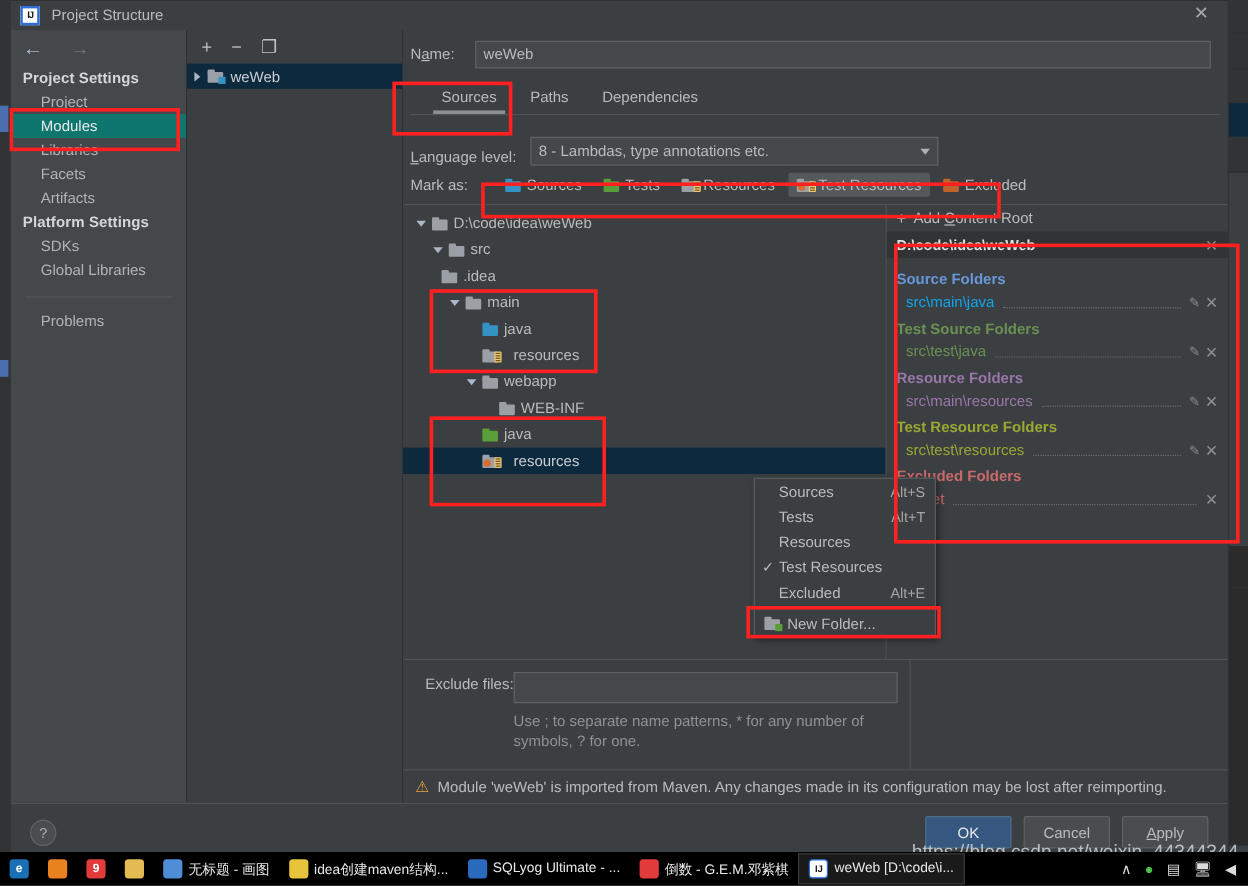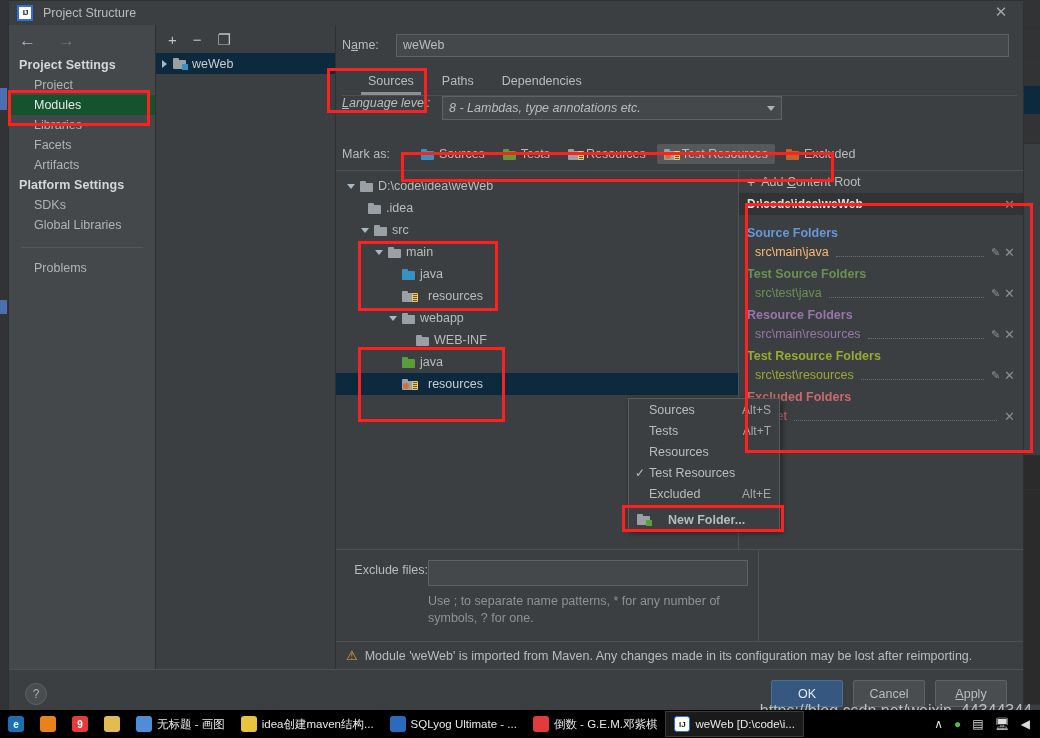--- a/index.html
+++ b/index.html
@@ -35,21 +35,21 @@
   .body { flex: 1; display: flex; min-height: 0; }
 
   
   .sidebar { width: 147px; background: #45484a; display: flex; flex-direction: column; flex: 0 0 147px;
              border-right: 1px solid #2e3133; }
   .nav-arrows { height: 30px; display: flex; align-items: center; gap: 22px; padding-left: 10px; }
   .arrow { color: #a9b7c6; font-size: 17px; line-height: 1; }
   .arrow.dim { color: #6c7073; }
   .grp { color: #d6d6d6; font-size: 12.5px; font-weight: bold; padding: 3px 0 3px 10px; letter-spacing: .1px; }
   .nav-item { color: #b0b4b8; font-size: 12.5px; padding: 3px 0 3px 25px; }
-  .nav-item.sel { background: #14532d; color: #e6e9ed; }
+  .nav-item.sel { background: #0f766e; color: #e6e9ed; }
   .sb-div { height: 1px; background: #54585a; margin: 12px 12px 10px 12px; }
 
   
   .modlist { width: 180px; flex: 0 0 180px; background: #3c3f41; border-right: 1px solid #2e3133;
              display: flex; flex-direction: column; }
   .modtool { height: 28px; display: flex; align-items: center; gap: 16px; padding-left: 12px; }
   .ticon { color: #c0c0c0; font-size: 15px; line-height: 1; cursor: pointer; }
   .modrow { background: #0d293e; height: 21px; display: flex; align-items: center; gap: 6px; padding-left: 6px; }
   .tri { width: 0; height: 0; border-left: 5px solid #a9b7c6; border-top: 4px solid transparent;
          border-bottom: 4px solid transparent; }
@@ -79,21 +79,21 @@
   .namelbl { color: #bbbbbb; font-size: 12.5px; width: 54px; }
   .u { text-decoration: underline; }
   .textfield { flex: 1; height: 23px; background: #45484a; border: 1px solid #5e6265; color: #bbbbbb;
                font-size: 12.5px; padding: 0 6px; display: flex; align-items: center; }
   .tabs { display: flex; align-items: flex-end; gap: 0; padding-left: 18px; height: 30px; }
   .tab { color: #bbbbbb; font-size: 12.5px; padding: 0 14px 7px 14px; position: relative; }
   .tab.active::after { content: ""; position: absolute; left: 7px; right: 7px; bottom: 0; height: 3px;
                        background: #8a8f93; }
   .tabline { height: 1px; background: #4e5254; margin: 0 6px; }
 
-  .llrow { display: flex; align-items: flex-start; height: 42px; padding-left: 6px; font-style: italic; }
+  .llrow { display: flex; align-items: flex-end; height: 42px; padding-left: 6px; }
   .lllbl { color: #bbbbbb; font-size: 12.5px; width: 100px; }
   .combo { width: 340px; height: 24px; background: #45484a; border: 1px solid #5e6265; color: #bbbbbb;
            font-size: 12.5px; padding: 0 6px; display: flex; align-items: center; justify-content: space-between; }
   .caret { width: 0; height: 0; border-top: 5px solid #b0b0b0; border-left: 4px solid transparent;
            border-right: 4px solid transparent; }
 
   .markrow { display: flex; align-items: center; height: 32px; padding-left: 6px; }
   .marklbl { color: #bbbbbb; font-size: 12.5px; width: 72px; }
   .markbtns { display: flex; align-items: center; gap: 4px; }
   .markbtn { display: flex; align-items: center; gap: 5px; padding: 3px 7px; color: #bbbbbb; font-size: 12.5px;
@@ -145,21 +145,21 @@
 
   
   .ctxmenu { position: absolute; left: 628px; top: 398px; width: 152px; background: #3c3f41;
              border: 1px solid #5a5d5f; box-shadow: 2px 2px 6px rgba(0,0,0,.45); z-index: 40; }
   .ctxrow { height: 21px; display: flex; align-items: center; color: #bbbbbb; font-size: 12.5px;
             padding: 0 8px 0 6px; }
   .ctxrow .chk { width: 14px; font-size: 12px; color: #bbbbbb; }
   .ctxrow .nm { flex: 1; }
   .ctxrow .sc { color: #a6a6a6; font-size: 12px; }
   .ctxsep { height: 1px; background: #5a5d5f; margin: 2px 0; }
-  .ctxrow.folder { gap: 18px; padding-left: 8px; font-weight: bold; }
+  .ctxrow.folder { gap: 6px; padding-left: 8px; }
 
   
   .redbox { position: absolute; border: 3px solid #ff2020; z-index: 60; pointer-events: none; }
 
   
   .taskbar { position: absolute; left: 0; bottom: 0; width: 1040px; height: 28px; background: #000;
              display: flex; align-items: center; z-index: 70; }
   .tb-item { display: flex; align-items: center; gap: 5px; height: 26px; padding: 0 8px; color: #e8e8e8;
              font-size: 11.5px; white-space: nowrap; }
   .tb-item.active { border: 1px solid #3a3a3a; background: #1a1a1a; }
@@ -307,35 +307,35 @@
             <div class="trow">
               <span class="tspace" style="width:6px"></span>
                 <span class="tri-d"></span>
               <span class="fi gray">
                   <b></b>
                   <i></i>
                 </span>
               <span>D:\code\idea\weWeb</span>
             </div>
             <div class="trow">
-              <span class="tspace" style="width:27px"></span>
-              <span class="fi gray">
-                  <b></b>
-                  <i></i>
-                </span>
-              <span>.idea</span>
-            </div>
-            <div class="trow">
               <span class="tspace" style="width:20px"></span>
                 <span class="tri-d"></span>
               <span class="fi gray">
                   <b></b>
                   <i></i>
                 </span>
               <span>src</span>
+            </div>
+            <div class="trow">
+              <span class="tspace" style="width:27px"></span>
+              <span class="fi gray">
+                  <b></b>
+                  <i></i>
+                </span>
+              <span>.idea</span>
             </div>
             <div class="trow">
               <span class="tspace" style="width:34px"></span>
                 <span class="tri-d"></span>
               <span class="fi gray">
                   <b></b>
                   <i></i>
                 </span>
               <span>main</span>
             </div>
@@ -400,21 +400,21 @@
               <span class="plus">+</span>
               <span>Add <span class="u">C</span>ontent Root</span>
             </div>
             <div class="rp-hdr">
               <span class="t">D:\code\idea\weWeb</span>
               <span class="x">✕</span>
             </div>
             <div class="rp-body">
               <div class="sec-title" style="color:#6897d8">Source Folders</div>
               <div class="sec-row">
-                <span class="p" style="color:#fdba74">src\main\java</span>
+                <span class="p" style="color:#0ea5e9">src\main\java</span>
                 <span class="dots"></span>
                 <span class="pen">✎</span>
                 <span class="rx">✕</span>
               </div>
               <div class="sec-title" style="color:#6a9153">Test Source Folders</div>
               <div class="sec-row">
                 <span class="p" style="color:#6a9153">src\test\java</span>
                 <span class="dots"></span>
                 <span class="pen">✎</span>
                 <span class="rx">✕</span>

